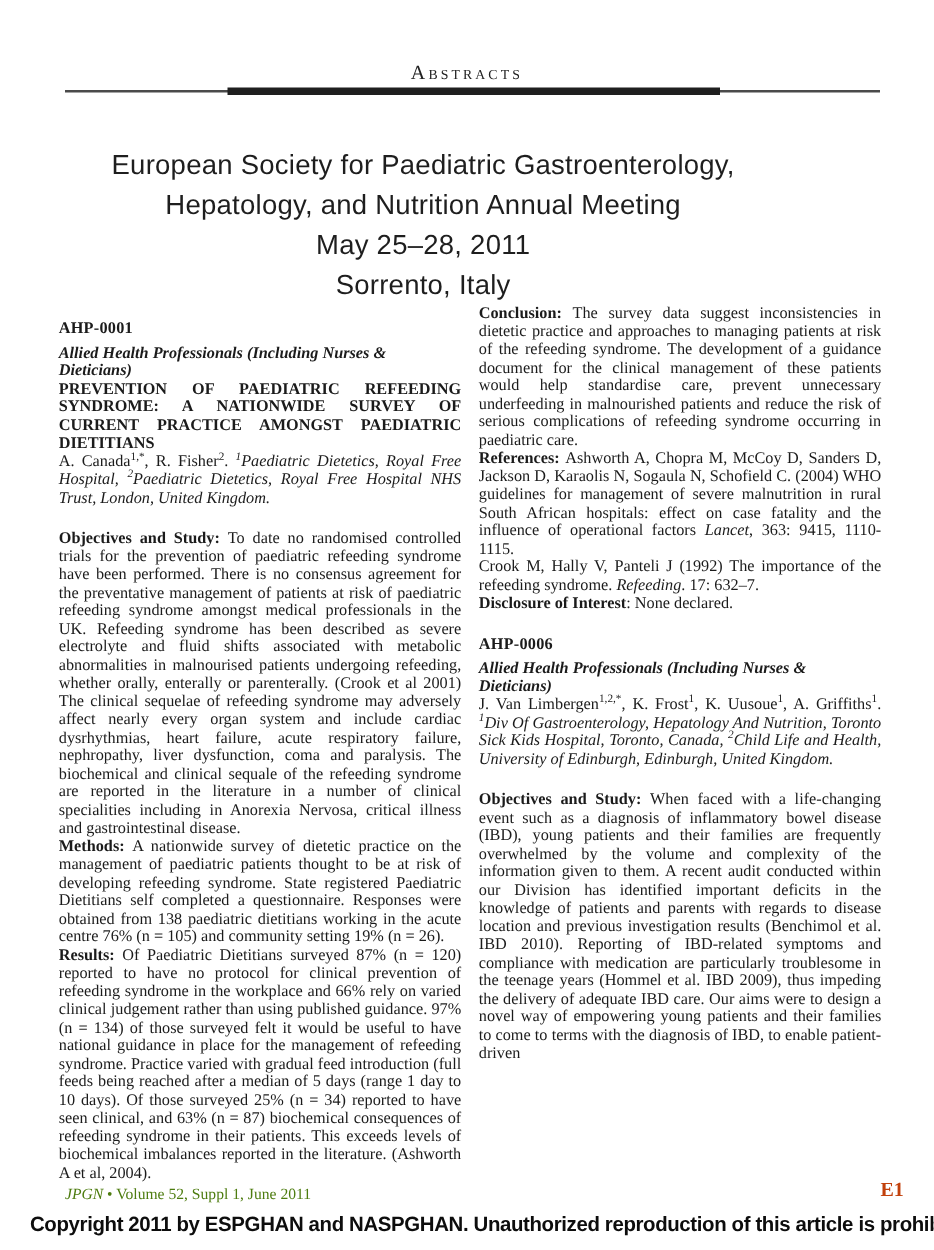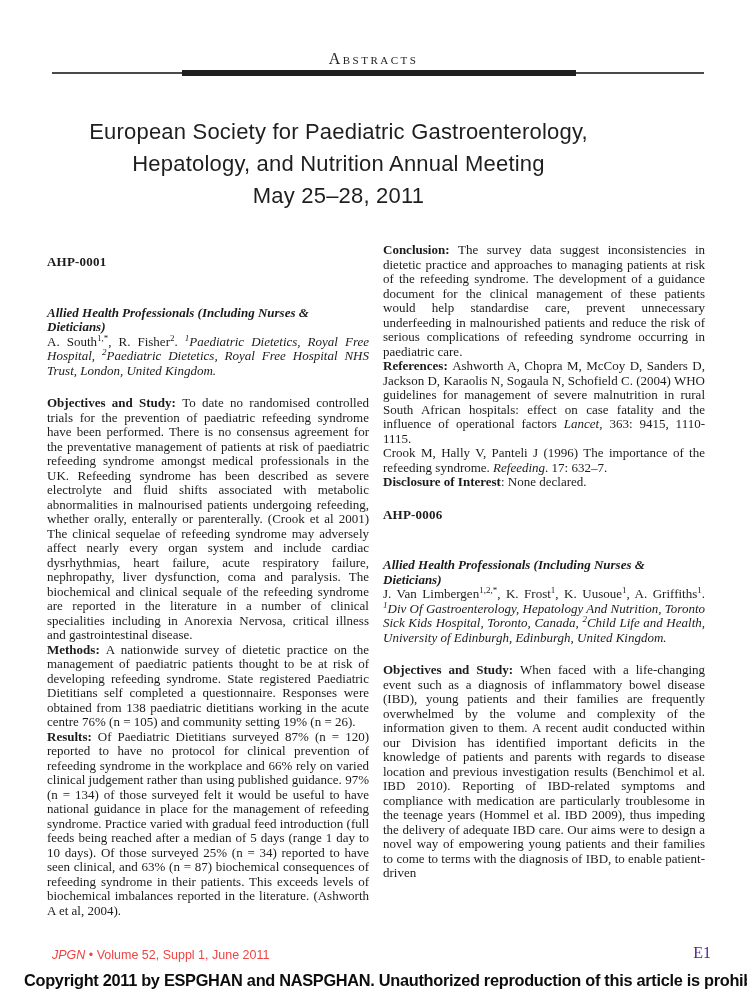--- a/index.html
+++ b/index.html
@@ -19,34 +19,34 @@
     position:absolute; top:116px; left:0; width:677px; text-align:center;
     font-family:"Liberation Sans","DejaVu Sans",sans-serif;
     font-size:22px; line-height:32px; letter-spacing:0.2px; color:#1e1e1e;
   }
   .columns { position:absolute; top:243px; left:47px; width:658px; display:flex; gap:14px; }
   .col { width:322px; font-size:13px; line-height:14.5px; }
   .blk { text-align:justify; }
   .code    { font-weight:bold; text-align:left; letter-spacing:0.2px;margin-top:12px; }
   .session { font-weight:bold; font-style:italic; text-align:left; }
   .title   { font-weight:bold; }
-  .mt-lg { margin-top:36px; }
+  .mt-lg { margin-top:5px; }
   .mt-md { margin-top:18px; }
   .mt-xl { margin-top:18px; }
   .b { font-weight:bold; }
   .i { font-style:italic; }
   sup { font-size:9px; line-height:0; vertical-align:super; }
   .footer-line {
     position:absolute; top:948px; left:52px;
-    font-family:Liberation Sans, sans-serif;
-    font-size:12.5px; color:#ef4444;
+    font-family:Liberation Serif, serif;
+    font-size:12.5px; color:#4d7c0f;
   }
   .page-number {
-    position:absolute; top:944px; right:36px;
-    font-size:16px; font-weight:normal; color:#4c1d95;
+    position:absolute; top:944px; right:24px;
+    font-size:16px; font-weight:bold; color:#c2410c;
   }
   .copyright {
     position:absolute; top:971px; left:24px; width:714px;
     font-family:"Liberation Sans","DejaVu Sans",sans-serif;
     font-weight:bold; font-size:16.5px; letter-spacing:-0.3px; color:#0d0d0d;
     white-space:nowrap; transform:scaleX(0.99); transform-origin:left center;
   }
 </style>
 </head>
 <body>
@@ -54,35 +54,37 @@
 <div class="page">
 
   <div class="abstracts-header">Abstracts</div>
   <div class="rule-thin"></div>
   <div class="rule-thick"></div>
 
   <div class="meeting-title">
     <div>European Society for Paediatric Gastroenterology,</div>
     <div>Hepatology, and Nutrition Annual Meeting</div>
     <div>May 25–28, 2011</div>
+    <div>Sorrento, Italy</div>
   </div>
 
   <div class="columns">
     <div class="col">
         <div class="blk code"><span class="b">AHP-0001</span></div>
         <div class="blk session mt-lg"><span class="b i">Allied Health Professionals (Including Nurses &amp; Dieticians)</span></div>
-        <div class="blk"><span>A. South</span><sup>1,*</sup><span>, R. Fisher</span><sup>2</sup><span>. </span><sup class="i">1</sup><span class="i">Paediatric Dietetics, Royal Free Hospital, </span><sup class="i">2</sup><span class="i">Paediatric Dietetics, Royal Free Hospital NHS Trust, London, United Kingdom.</span></div>
+        <div class="blk title"><span class="b">PREVENTION OF PAEDIATRIC REFEEDING SYNDROME: A NATIONWIDE SURVEY OF CURRENT PRACTICE AMONGST PAEDIATRIC DIETITIANS</span></div>
+        <div class="blk"><span>A. Canada</span><sup>1,*</sup><span>, R. Fisher</span><sup>2</sup><span>. </span><sup class="i">1</sup><span class="i">Paediatric Dietetics, Royal Free Hospital, </span><sup class="i">2</sup><span class="i">Paediatric Dietetics, Royal Free Hospital NHS Trust, London, United Kingdom.</span></div>
         <div class="blk mt-md"><span class="b">Objectives and Study: </span><span>To date no randomised controlled trials for the prevention of paediatric refeeding syndrome have been performed. There is no consensus agreement for the preventative management of patients at risk of paediatric refeeding syndrome amongst medical professionals in the UK. Refeeding syndrome has been described as severe electrolyte and fluid shifts associated with metabolic abnormalities in malnourised patients undergoing refeeding, whether orally, enterally or parenterally. (Crook et al 2001) The clinical sequelae of refeeding syndrome may adversely affect nearly every organ system and include cardiac dysrhythmias, heart failure, acute respiratory failure, nephropathy, liver dysfunction, coma and paralysis. The biochemical and clinical sequale of the refeeding syndrome are reported in the literature in a number of clinical specialities including in Anorexia Nervosa, critical illness and gastrointestinal disease.</span></div>
         <div class="blk"><span class="b">Methods: </span><span>A nationwide survey of dietetic practice on the management of paediatric patients thought to be at risk of developing refeeding syndrome. State registered Paediatric Dietitians self completed a questionnaire. Responses were obtained from 138 paediatric dietitians working in the acute centre 76% (n = 105) and community setting 19% (n = 26).</span></div>
         <div class="blk"><span class="b">Results: </span><span>Of Paediatric Dietitians surveyed 87% (n = 120) reported to have no protocol for clinical prevention of refeeding syndrome in the workplace and 66% rely on varied clinical judgement rather than using published guidance. 97% (n = 134) of those surveyed felt it would be useful to have national guidance in place for the management of refeeding syndrome. Practice varied with gradual feed introduction (full feeds being reached after a median of 5 days (range 1 day to 10 days). Of those surveyed 25% (n = 34) reported to have seen clinical, and 63% (n = 87) biochemical consequences of refeeding syndrome in their patients. This exceeds levels of biochemical imbalances reported in the literature. (Ashworth A et al, 2004).</span></div>
       </div>
     <div class="col">
         <div class="blk"><span class="b">Conclusion: </span><span>The survey data suggest inconsistencies in dietetic practice and approaches to managing patients at risk of the refeeding syndrome. The development of a guidance document for the clinical management of these patients would help standardise care, prevent unnecessary underfeeding in malnourished patients and reduce the risk of serious complications of refeeding syndrome occurring in paediatric care.</span></div>
         <div class="blk"><span class="b">References: </span><span>Ashworth A, Chopra M, McCoy D, Sanders D, Jackson D, Karaolis N, Sogaula N, Schofield C. (2004) WHO guidelines for management of severe malnutrition in rural South African hospitals: effect on case fatality and the influence of operational factors </span><span class="i">Lancet</span><span>, 363: 9415, 1110-1115.</span></div>
-        <div class="blk"><span>Crook M, Hally V, Panteli J (1996) The importance of the refeeding syndrome. </span><span class="i">Refeeding</span><span>. 17: 632–7.</span></div>
+        <div class="blk"><span>Crook M, Hally V, Panteli J (1992) The importance of the refeeding syndrome. </span><span class="i">Refeeding</span><span>. 17: 632–7.</span></div>
         <div class="blk"><span class="b">Disclosure of Interest</span><span>: None declared.</span></div>
         <div class="blk code mt-xl"><span class="b">AHP-0006</span></div>
         <div class="blk session mt-lg"><span class="b i">Allied Health Professionals (Including Nurses &amp; Dieticians)</span></div>
         <div class="blk"><span>J. Van Limbergen</span><sup>1,2,*</sup><span>, K. Frost</span><sup>1</sup><span>, K. Uusoue</span><sup>1</sup><span>, A. Griffiths</span><sup>1</sup><span>. </span><sup class="i">1</sup><span class="i">Div Of Gastroenterology, Hepatology And Nutrition, Toronto Sick Kids Hospital, Toronto, Canada, </span><sup class="i">2</sup><span class="i">Child Life and Health, University of Edinburgh, Edinburgh, United Kingdom.</span></div>
         <div class="blk mt-md"><span class="b">Objectives and Study: </span><span>When faced with a life-changing event such as a diagnosis of inflammatory bowel disease (IBD), young patients and their families are frequently overwhelmed by the volume and complexity of the information given to them. A recent audit conducted within our Division has identified important deficits in the knowledge of patients and parents with regards to disease location and previous investigation results (Benchimol et al. IBD 2010). Reporting of IBD-related symptoms and compliance with medication are particularly troublesome in the teenage years (Hommel et al. IBD 2009), thus impeding the delivery of adequate IBD care. Our aims were to design a novel way of empowering young patients and their families to come to terms with the diagnosis of IBD, to enable patient-driven</span></div>
       </div>
   </div>
 
   <div class="footer-line"><span class="i">JPGN</span><span> • Volume 52, Suppl 1, June 2011</span></div>
   <div class="page-number">E1</div>

